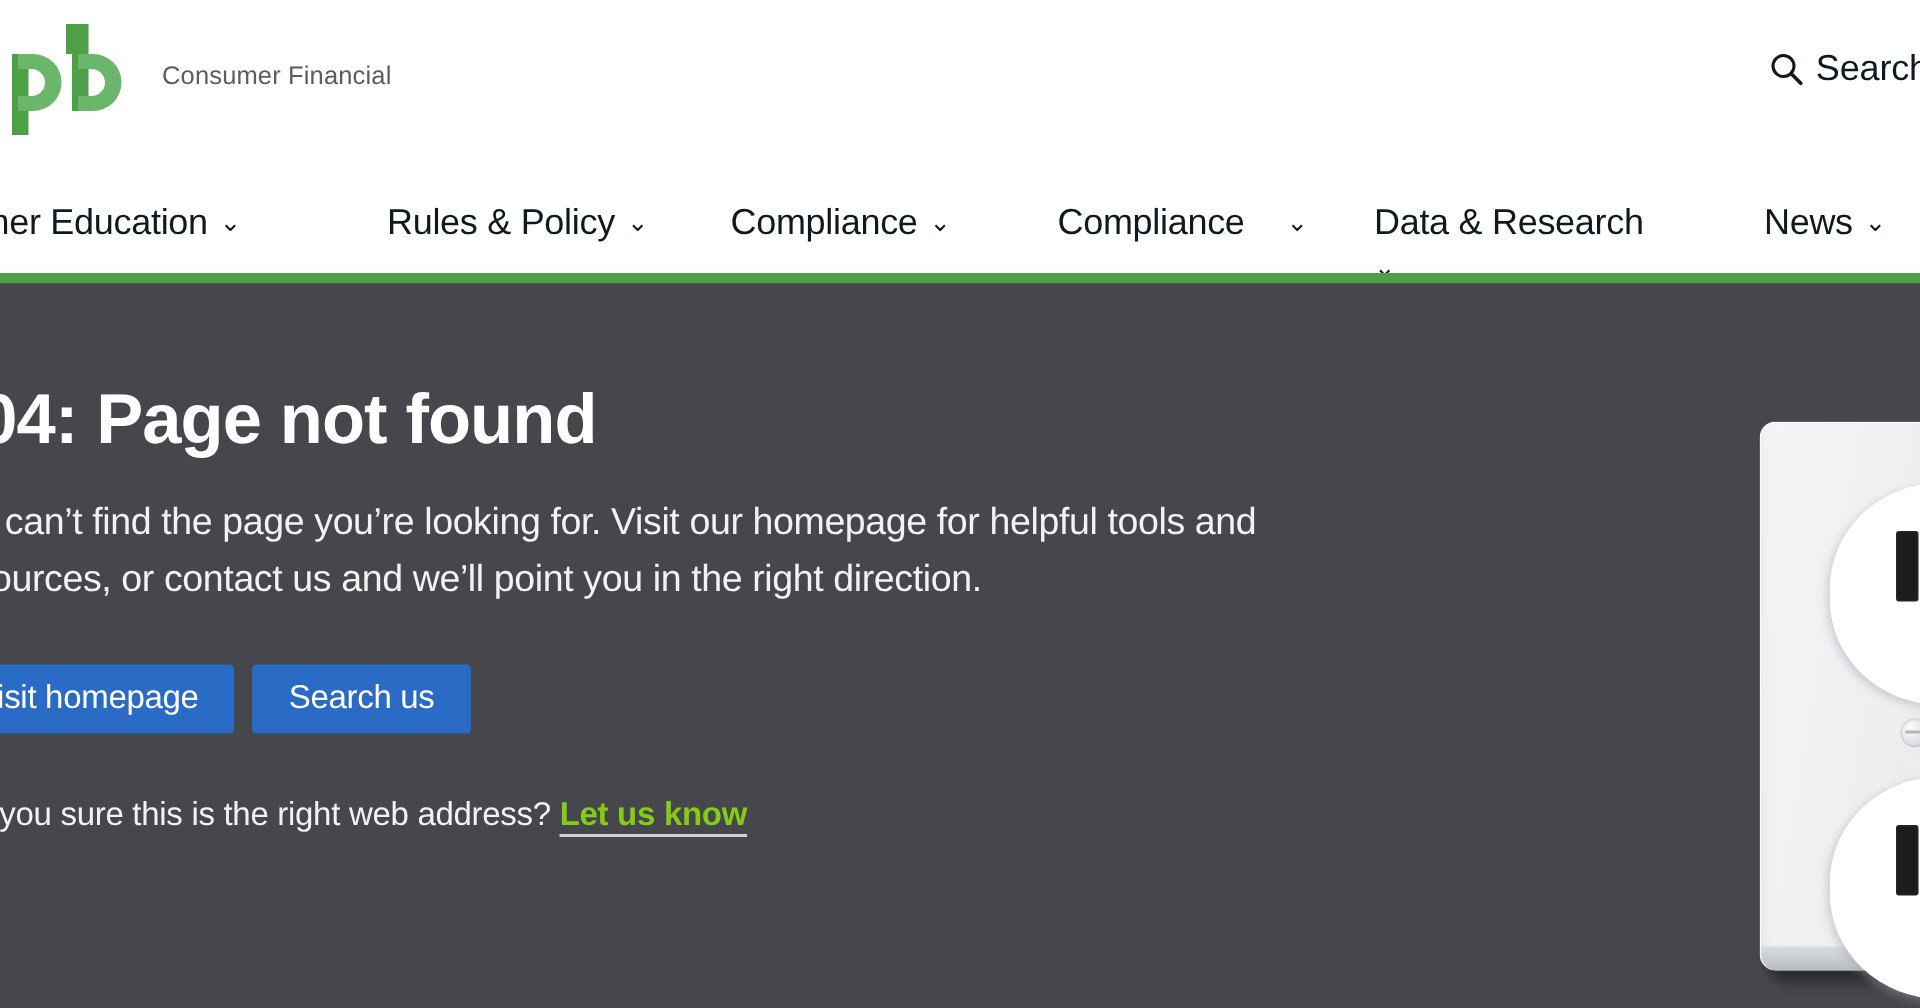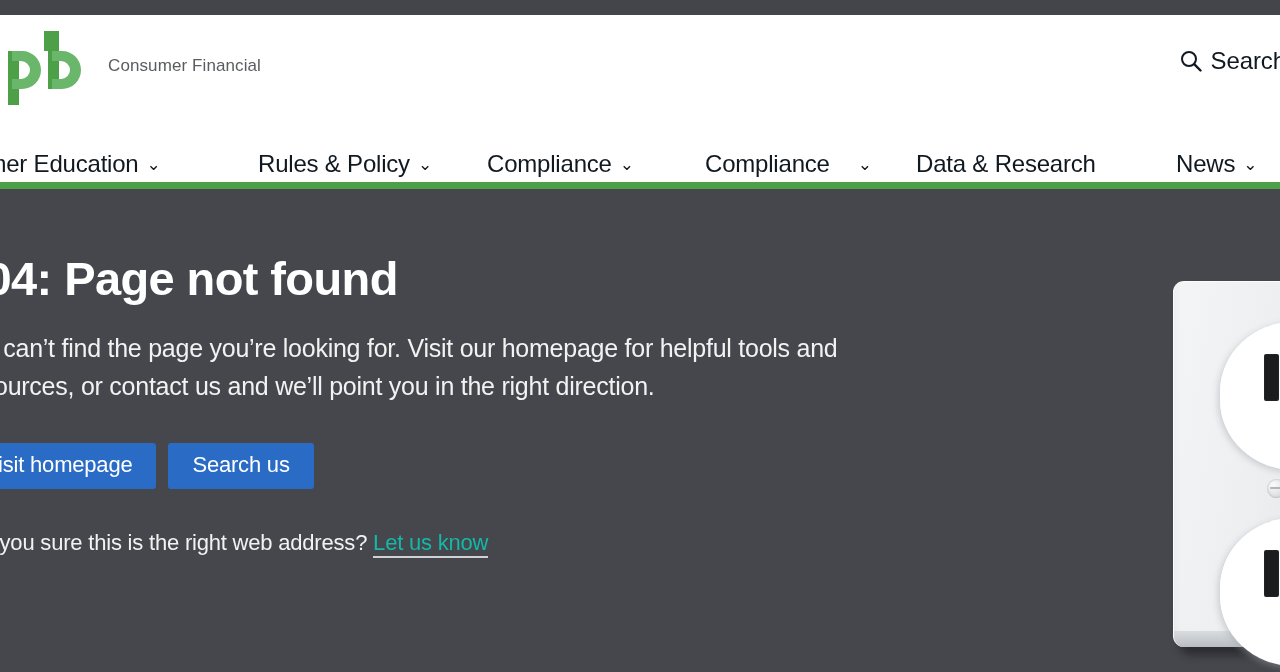--- a/index.html
+++ b/index.html
@@ -13,21 +13,21 @@
 
   body {
     font-family: "Liberation Sans", sans-serif;
     background: #43454a;
     position: relative;
   }
 
   
   .header {
     position: absolute;
-    left: 0; top: 15px;
+    left: 0; top: 0;
     width: 1280px;
     height: 182px;
     background: #ffffff;
     overflow: hidden;
   }
 
   
   .logo-row {
     position: absolute;
     left: -24px;
@@ -178,26 +178,26 @@
 
   .tail-row {
     margin-top: 40px;
     color: #f2f2f2;
     font-size: 22px;
     line-height: 28px;
     letter-spacing: -0.2px;
     white-space: nowrap;
   }
   .tail-link {
-    color: #14b8a6;
+    color: #84cc16;
     text-decoration: none;
     border-bottom: 2px solid #cfd2d4;
     padding-bottom: 1px;
     cursor: pointer;
-    font-weight: 400;
+    font-weight: 700;
   }
 
   
   .outlet-wrap {
     position: absolute;
     left: 1173px;
     top: 92px;       
     width: 215px;
     height: 374px;
   }

